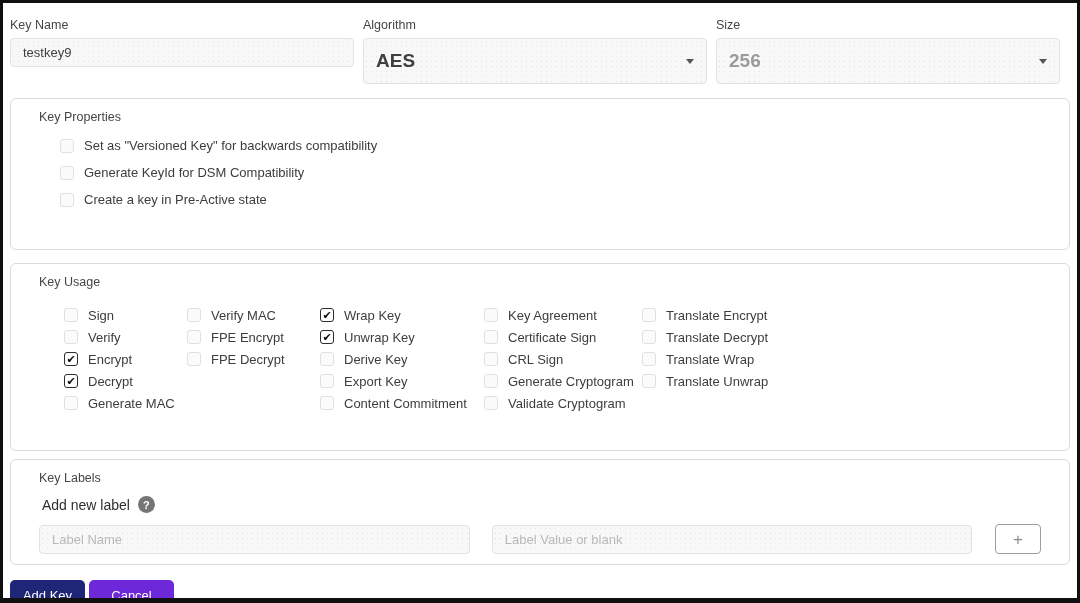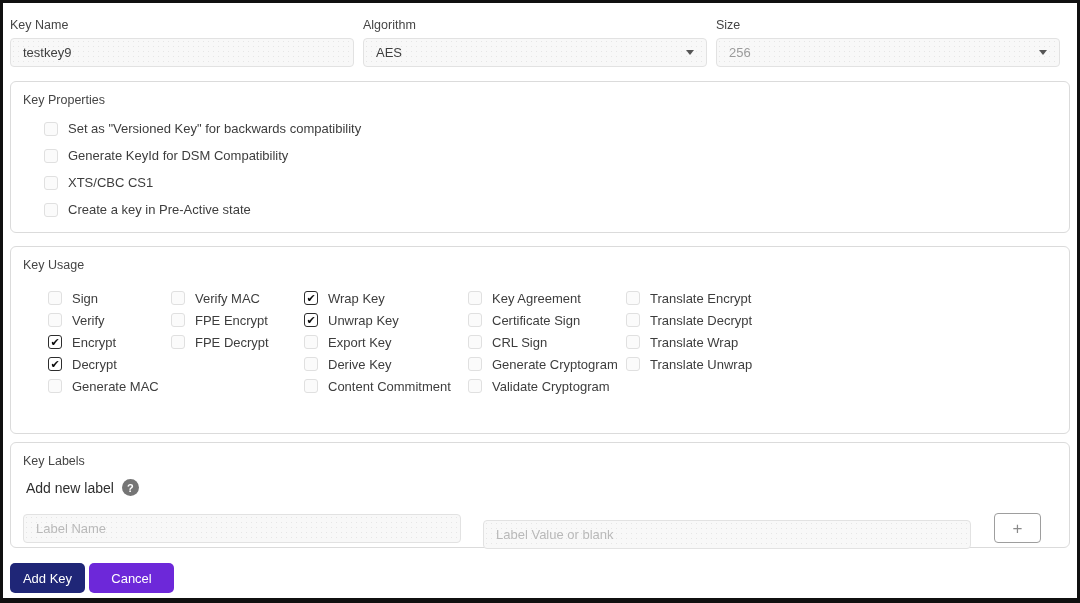--- a/index.html
+++ b/index.html
@@ -26,34 +26,35 @@
     border:1px solid #e2e2e2; border-radius:4px;
     height:29px; width:100%; padding:0 12px;
     font-family:inherit; font-size:13px; color:#3f3f3f;
     outline:none;
   }
   .text-input::placeholder { color:#b9b9b9; opacity:1; }
   .top-row { display:flex; margin-top:15px; gap:9px; }
   .top-field { width:344px; }
   .dropdown {
     border:1px solid #e2e2e2; border-radius:4px;
-    height:29px; display:flex; align-items:center;
-    padding:0 12px; font-size:13px; color:#3f3f3f;
+    height:46px; display:flex; align-items:center;
+    padding:0 12px; font-size:19px; color:#3f3f3f;
     cursor:pointer;
+    font-weight:bold;
   }
   .dropdown .dd-text { flex:1; }
   .dropdown.disabled .dd-text { color:#9b9b9b; }
   .caret {
     width:0; height:0;
     border-left:4px solid transparent; border-right:4px solid transparent;
     border-top:5px solid #555;
   }
   .section {
     border:1px solid #dbdbdb; border-radius:6px;
-    margin-top:14px; padding:11px 12px;
+    margin-top:14px; padding:11px 28px;
   }
   .section-title { font-size:12.5px; color:#454545; }
   .sec-props { height:152px; }
   .sec-usage { height:188px; margin-top:13px; }
   .sec-labels { height:106px; margin-top:8px; }
   .cb-row { display:flex; align-items:center; cursor:pointer; }
   .cb {
     width:14px; height:14px; flex:none;
     border:1px solid #e0e0e0; border-radius:3px;
     background:#fbfbfb;
@@ -76,21 +77,21 @@
   .add-label-text { font-size:14px; color:#2f2f2f;text-align:right; }
   .help-icon {
     width:17px; height:17px; border-radius:50%;
     background:#757575; color:#fff;
     font-size:11px; font-weight:bold;
     display:inline-flex; align-items:center; justify-content:center;
     margin-left:8px; cursor:pointer;
   }
   .labels-inputs { display:flex; margin-top:11px; align-items:center; }
   .label-name-input { width:438px; }
-  .label-value-input { width:488px; margin-left:22px;margin-top:13px; }
+  .label-value-input { width:488px; margin-left:22px; }
   .plus-button {
     width:47px; height:30px; margin-left:23px;
     background:#fff; border:1px solid #9e9e9e; border-radius:4px;
     color:#8a8a8a; font-size:17px; line-height:1;
     display:flex; align-items:center; justify-content:center;
     cursor:pointer; font-family:inherit;
   }
   .actions { display:flex; margin-top:15px; gap:4px; }
   .btn {
     height:30px; border:none; border-radius:5px;
@@ -132,24 +133,20 @@
         <label class="cb-row">
           <span class="cb"></span>
           <span class="cb-label">Set as "Versioned Key" for backwards compatibility</span>
         </label>
         <label class="cb-row">
           <span class="cb"></span>
           <span class="cb-label">Generate KeyId for DSM Compatibility</span>
         </label>
         <label class="cb-row">
           <span class="cb"></span>
-          <span class="cb-label">XTS/CBC CS1</span>
-        </label>
-        <label class="cb-row">
-          <span class="cb"></span>
           <span class="cb-label">Create a key in Pre-Active state</span>
         </label>
       </div>
   </div>
 
   <div class="section sec-usage">
     <div class="section-title">Key Usage</div>
     <div class="ku-body">
       <div class="ku-cols">
         <div class="ku-col ku-col1">
@@ -192,25 +189,25 @@
             <label class="cb-row">
               <span class="cb checked">✔</span>
               <span class="cb-label">Wrap Key</span>
             </label>
             <label class="cb-row">
               <span class="cb checked">✔</span>
               <span class="cb-label">Unwrap Key</span>
             </label>
             <label class="cb-row">
               <span class="cb"></span>
+              <span class="cb-label">Derive Key</span>
+            </label>
+            <label class="cb-row">
+              <span class="cb"></span>
               <span class="cb-label">Export Key</span>
-            </label>
-            <label class="cb-row">
-              <span class="cb"></span>
-              <span class="cb-label">Derive Key</span>
             </label>
             <label class="cb-row">
               <span class="cb"></span>
               <span class="cb-label">Content Commitment</span>
             </label>
           </div>
         <div class="ku-col ku-col4">
             <label class="cb-row">
               <span class="cb"></span>
               <span class="cb-label">Key Agreement</span>

